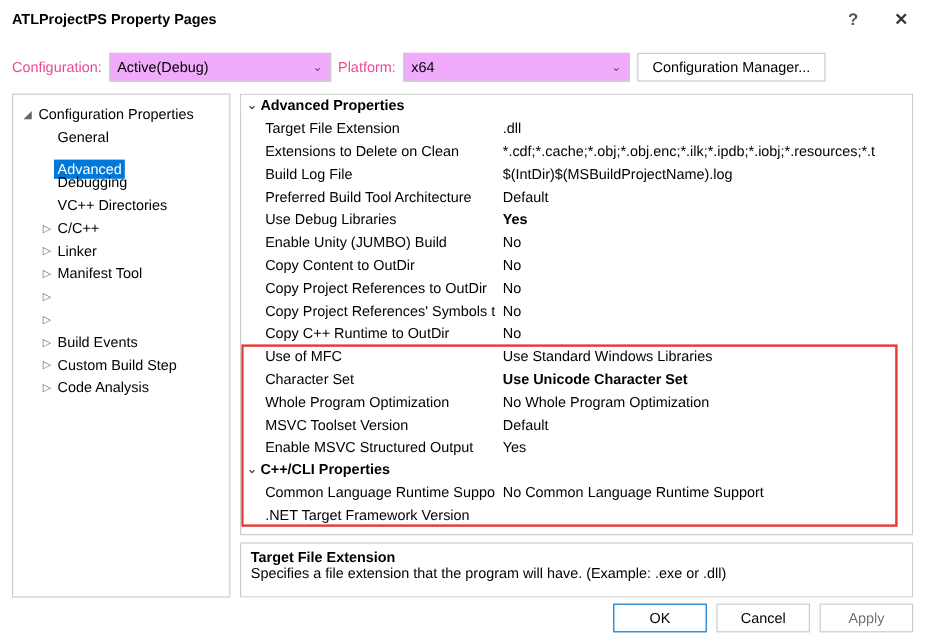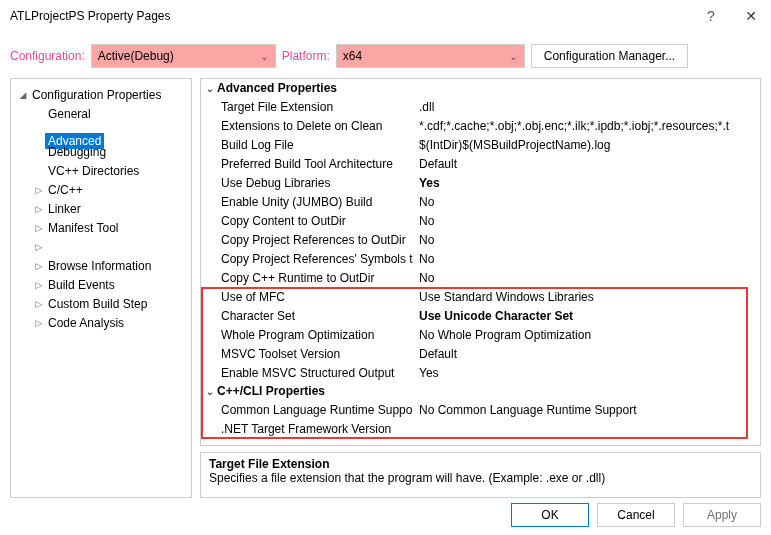--- a/index.html
+++ b/index.html
@@ -1,25 +1,25 @@
 <!DOCTYPE html>
 <html><head>
 <meta charset="utf-8">
 <style>
 * { box-sizing: border-box; margin: 0; padding: 0; font-family: "Segoe UI", Tahoma, sans-serif; font-size: 12px; }
 body { background: #fff; width: 771px; height: 535px; overflow: hidden; position: relative; }
 
-.titlebar { height: 32px; display: flex; align-items: center; padding: 0 0 0 10px; }
+.titlebar { height: 32px; display: flex; align-items: center; padding: 0 0 0 10px; font-weight: bold; }
 .titlebar .title { flex: 1; color: #000; }
 .titlebar .help { width: 40px; text-align: center; font-size: 14px; color: #555; }
 .titlebar .close { width: 40px; text-align: center; font-size: 14px; color: #333; }
 
 .toprow { display: flex; align-items: center; gap: 6px; padding: 12px 10px 10px 10px; }
 .toprow label { color: #ec4899; }
-.combo { border: 1px solid #ccc; height: 24px; display: flex; align-items: center; padding: 0 6px; background: #fca5a5; justify-content: space-between; }
+.combo { border: 1px solid #ccc; height: 24px; display: flex; align-items: center; padding: 0 6px; background: #f0abfc; justify-content: space-between; }
 .combo .chev { font-size: 10px; color: #555; }
 .cfg-combo { width: 185px; }
 .plat-combo { width: 189px; align-items: center; }
 .cfgmgr { border: 1px solid #ccc; height: 24px; padding: 0 12px; background: #fff; display: flex; align-items: center; }
 
 .main { display: flex; padding: 0 10px; gap: 8px; height: 420px; }
 
 .tree { width: 182px; border: 1px solid #ccc; padding: 6px 4px; overflow: hidden; }
 .tree .node { display: flex; align-items: center; height: 19px; white-space: nowrap; }
 .tree .exp { width: 12px; text-align: center; color: #666; font-size: 9px; display: inline-block; }
@@ -102,21 +102,20 @@
         </div>
         <div class="node ind1">
           <span class="exp">▷</span>
           <span class="lbl">Manifest Tool</span>
         </div>
         <div class="node ind1">
           <span class="exp">▷</span>
         </div>
         <div class="node ind1">
           <span class="exp">▷</span>
-          <span class="lbl">Browse Information</span>
         </div>
         <div class="node ind1">
           <span class="exp">▷</span>
           <span class="lbl">Build Events</span>
         </div>
         <div class="node ind1">
           <span class="exp">▷</span>
           <span class="lbl">Custom Build Step</span>
         </div>
         <div class="node ind1">

